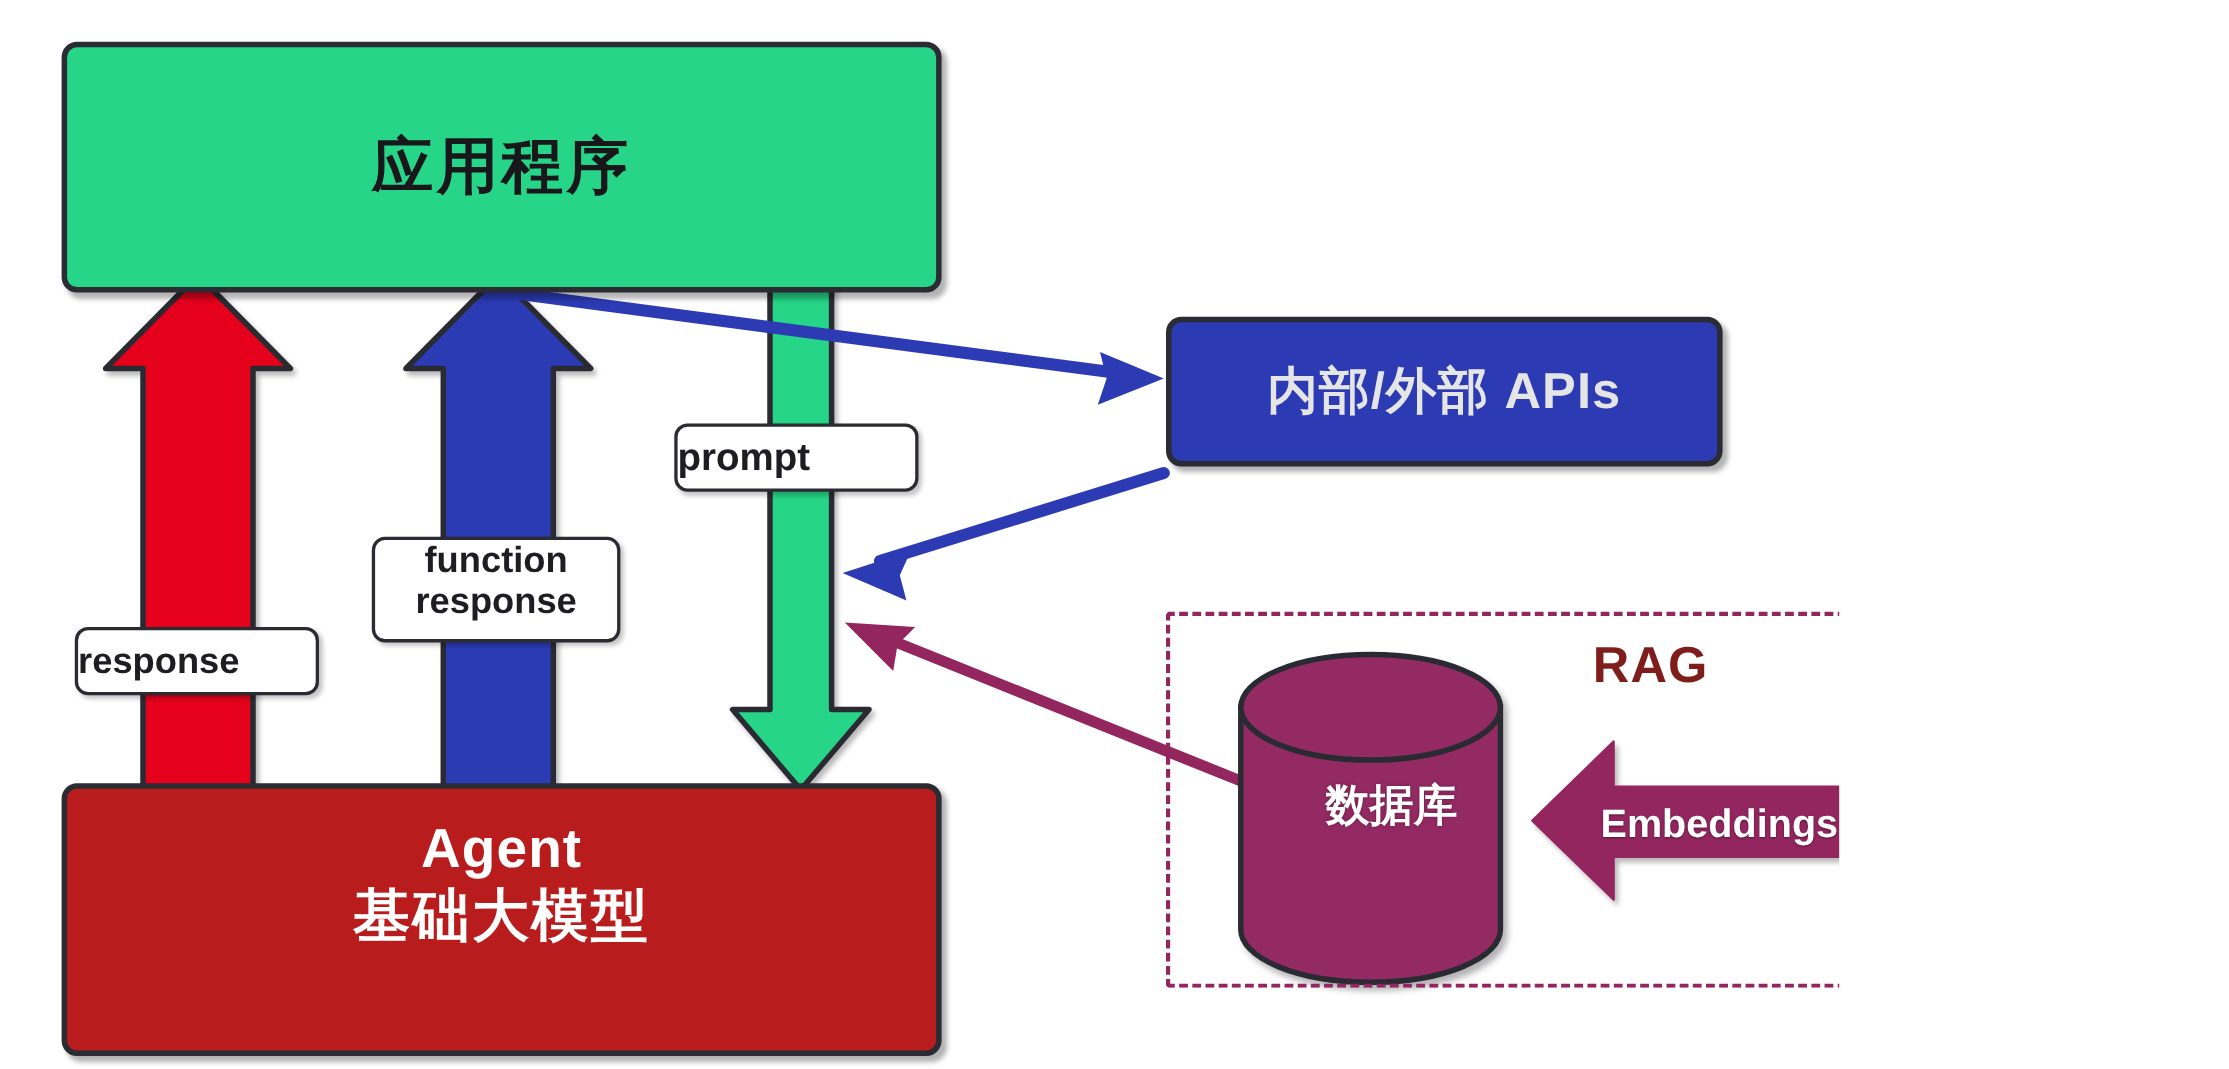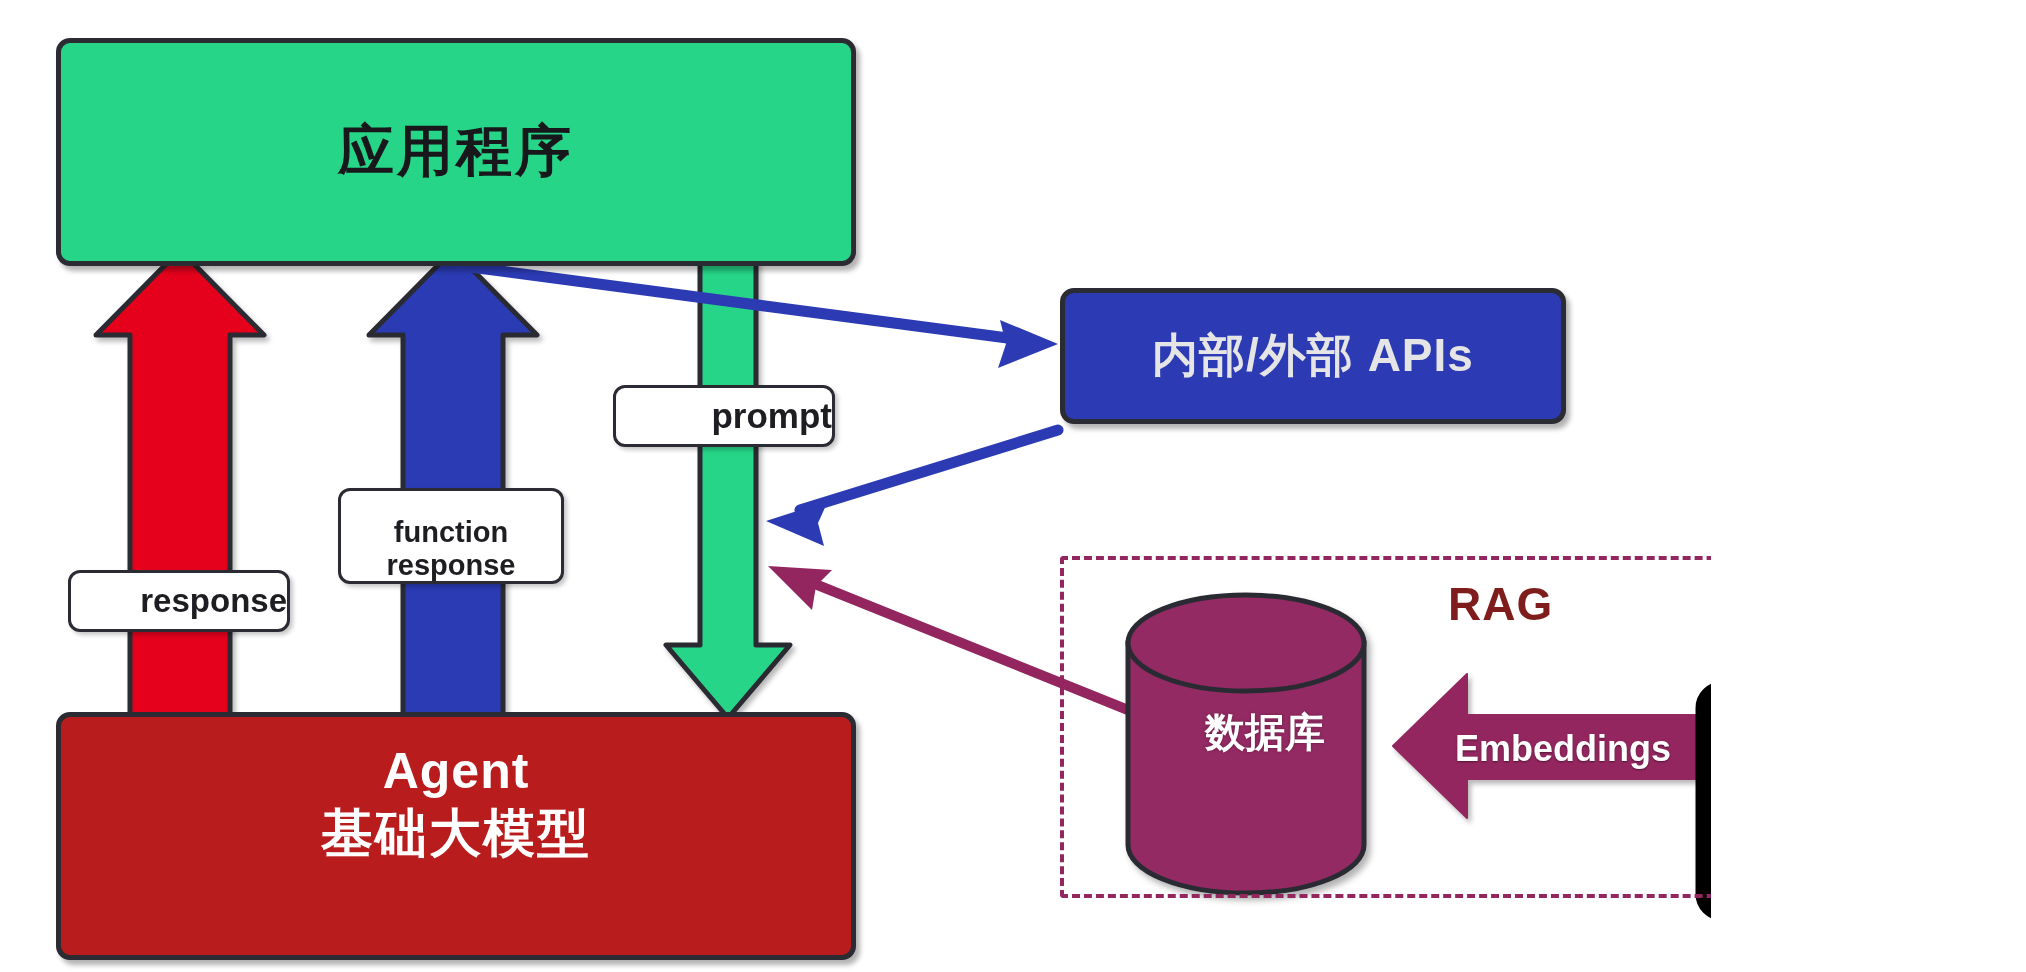--- a/index.html
+++ b/index.html
@@ -2,21 +2,20 @@
 <html><head>
 <meta charset="utf-8">
 <style>
   html,body{margin:0;padding:0;background:#ffffff;}
   body{font-family:"Liberation Sans","DejaVu Sans",sans-serif;}
   #stage{
     position:relative;
     width:1672px;height:972px;
     background:#ffffff;
     overflow:hidden;
-    padding-left:39px;
   }
   #svg-layer{position:absolute;left:0;top:0;width:2026px;height:972px;}
 
   .box{
     position:absolute;
     box-sizing:border-box;
     border:5px solid #2b2b33;
     border-radius:14px;
     display:flex;
     align-items:center;
@@ -51,29 +50,29 @@
     font-size:46px;font-weight:bold;
     letter-spacing:1px;
   }
 
   .tag{
     position:absolute;
     box-sizing:border-box;
     background:#ffffff;
     border:3px solid #2b2b33;
     border-radius:12px;
-    display:flex;align-items:center;justify-content:flex-end;
+    display:flex;align-items:center;justify-content:flex-start;
     text-align:center;
     color:#1d1d22;
     font-weight:bold;
     box-shadow:3px 3px 4px rgba(0,0,0,.22);
     line-height:1.12;
   }
   #tag-response{left:68px;top:570px;width:222px;height:62px;font-size:33px;}
-  #tag-function{left:338px;top:488px;width:226px;height:96px;font-size:29px;flex-direction:column;}
+  #tag-function{left:338px;top:488px;width:226px;height:96px;font-size:33px;flex-direction:column;}
   #tag-prompt{left:613px;top:385px;width:222px;height:62px;font-size:35px;}
 
   #rag-frame{
     position:absolute;
     left:1060px;top:556px;width:918px;height:342px;
     box-sizing:border-box;
     border:4px dashed #93265f;
     border-radius:4px;
     background:transparent;
   }

